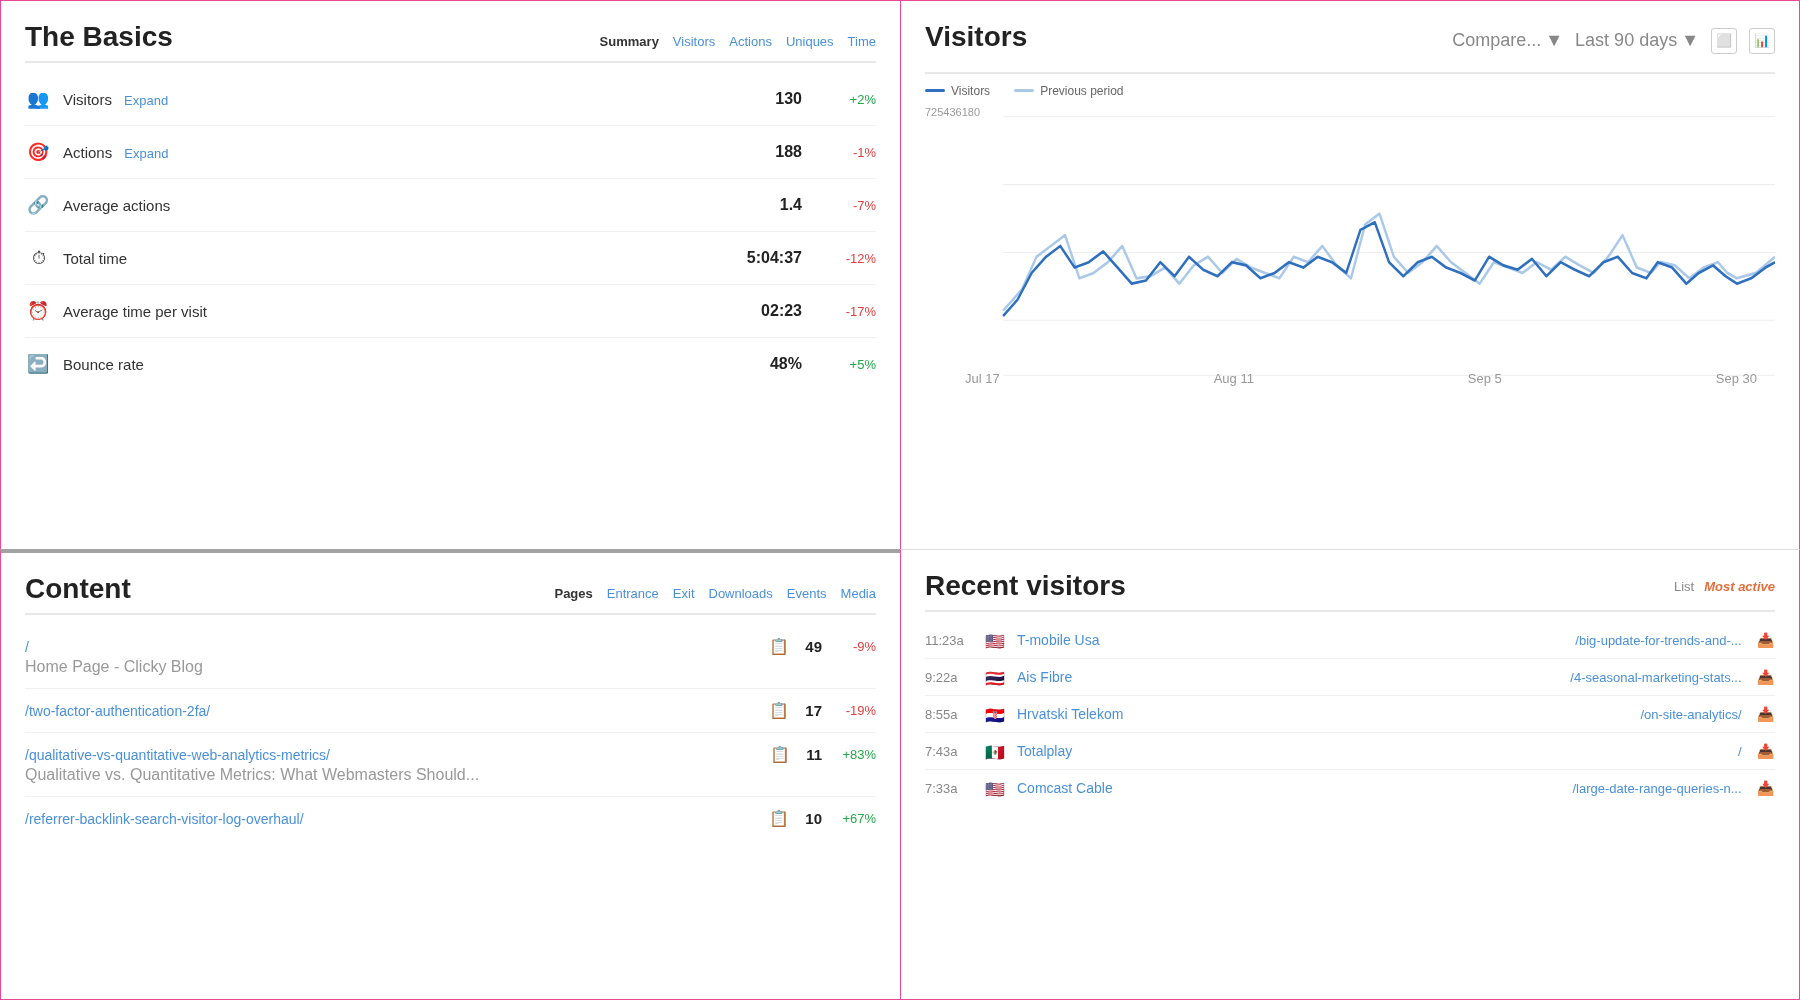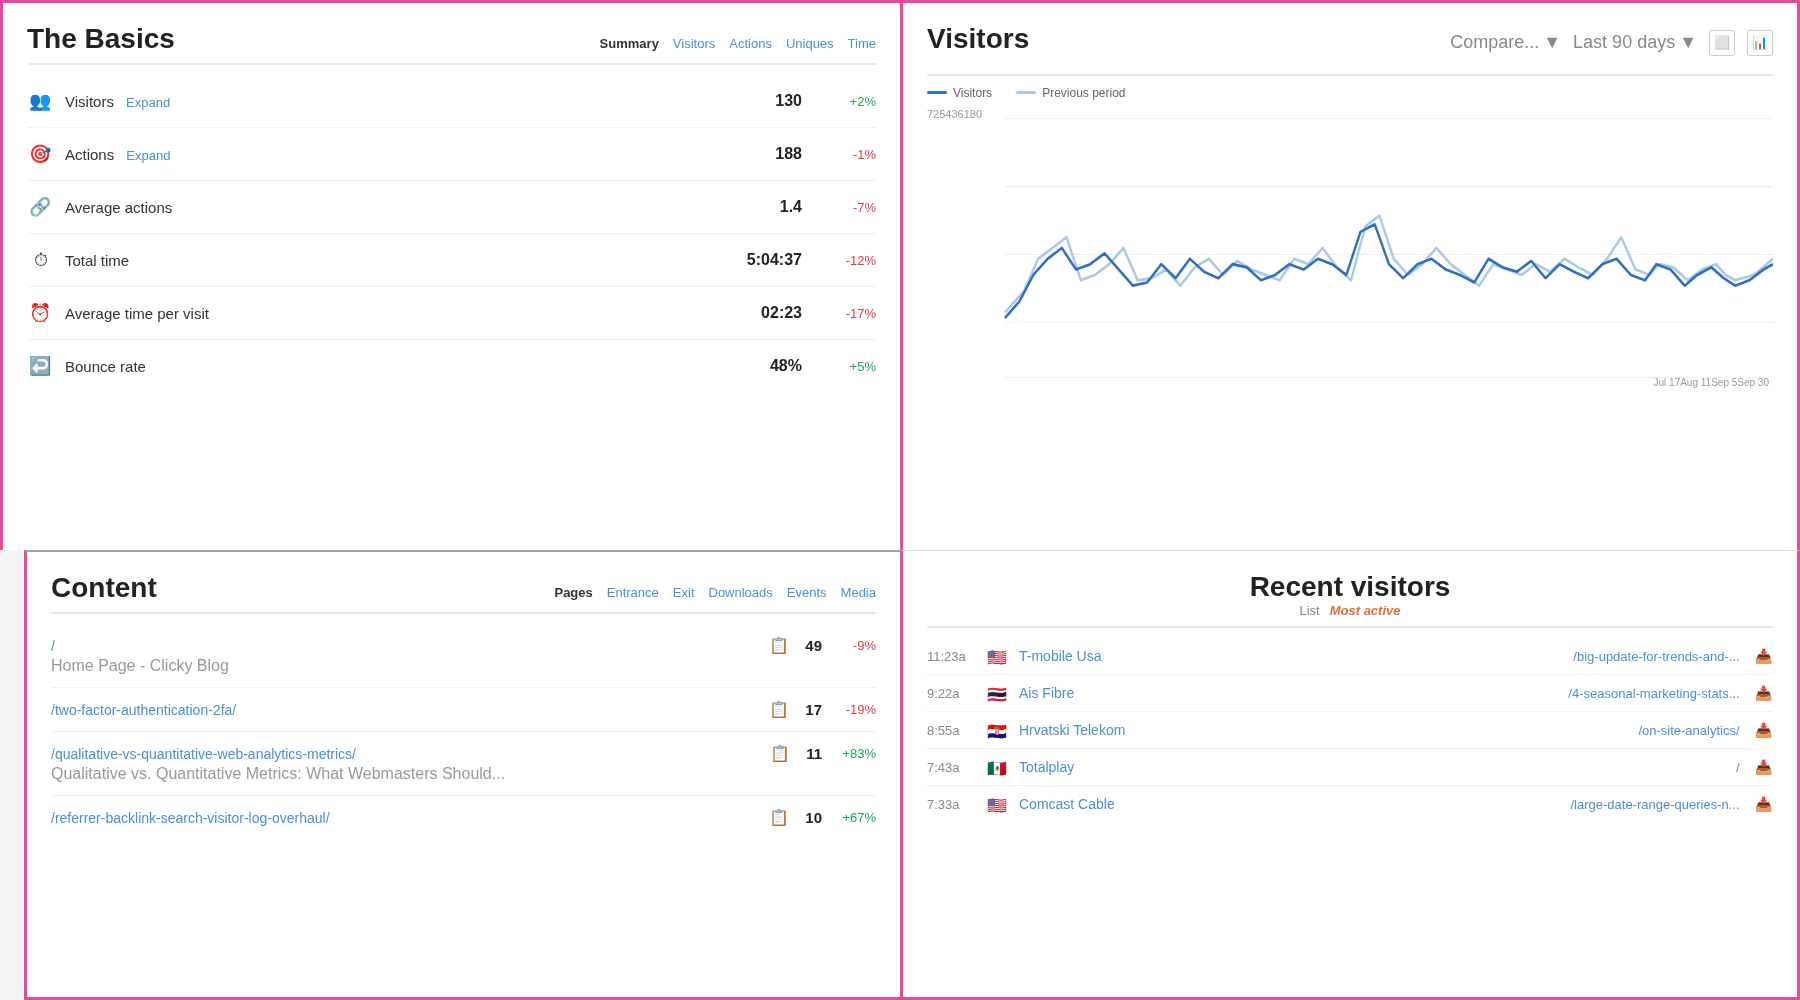--- a/index.html
+++ b/index.html
@@ -12,40 +12,39 @@
     .main-grid {
       display: grid;
       grid-template-columns: 1fr 1fr;
       grid-template-rows: auto auto;
       gap: 0;
       width: 1800px;
       min-height: 1000px;
     }
     .panel {
       background: #fff;
-      border: 3px solid #ec4899;
+      border: 1px solid #ec4899;
       padding: 20px 24px;
     }
     .panel-basics {
       grid-column: 1;
       grid-row: 1;
       border-right: none;
       border-bottom: none;
     }
     .panel-visitors {
       grid-column: 2;
       grid-row: 1;
       border-bottom: none;
     }
     .panel-content {
       grid-column: 1;
       grid-row: 2;
       border-right: none;
-      border-top: 2px solid #a3a3a3;
-      margin-left: 24px;
+      border-top: 4px solid #a3a3a3;
     }
     .panel-recent {
       grid-column: 2;
       grid-row: 2;
       border-top: 1px solid #e0e0e0;
     }
     .panel-header {
       display: flex;
       align-items: baseline;
       justify-content: space-between;
@@ -152,23 +151,23 @@
       font-size: 13px; color: #666;
     }
     .chart-y-labels {
       position: absolute;
       left: 0; top: 0; bottom: 30px;
       display: flex; flex-direction: row; justify-content: space-between;
       font-size: 11px; color: #999;
     }
     .chart-x-labels {
       position: absolute;
-      bottom: 0; left: 40px; right: 4px;
-      display: flex; justify-content: flex-end;
-      font-size: 10px; color: #999;
+      bottom: 0; left: 40px; right: 18px;
+      display: flex; justify-content: space-between;
+      font-size: 13px; color: #999;
     }
 
     
     .content-row {
       padding: 12px 0;
       border-bottom: 1px solid #f0f0f0;
     }
     .content-row:last-child { border-bottom: none; }
     .content-row-main {
       display: flex;
@@ -199,21 +198,20 @@
     }
 
     
     .recent-header-row {
       display: flex;
       align-items: center;
       justify-content: space-between;
       margin-bottom: 10px;
       padding-bottom: 8px;
       border-bottom: 2px solid #e8e8e8;
-      flex-direction: column;
     }
     .recent-tabs { display: flex; gap: 10px; font-size: 13px; }
     .recent-tab-inactive { color: #888; }
     .recent-tab-active { color: #e07040; font-weight: bold; font-style: italic; }
     .visitor-row {
       display: flex;
       align-items: center;
       padding: 10px 0;
       border-bottom: 1px solid #f0f0f0;
       gap: 10px;

